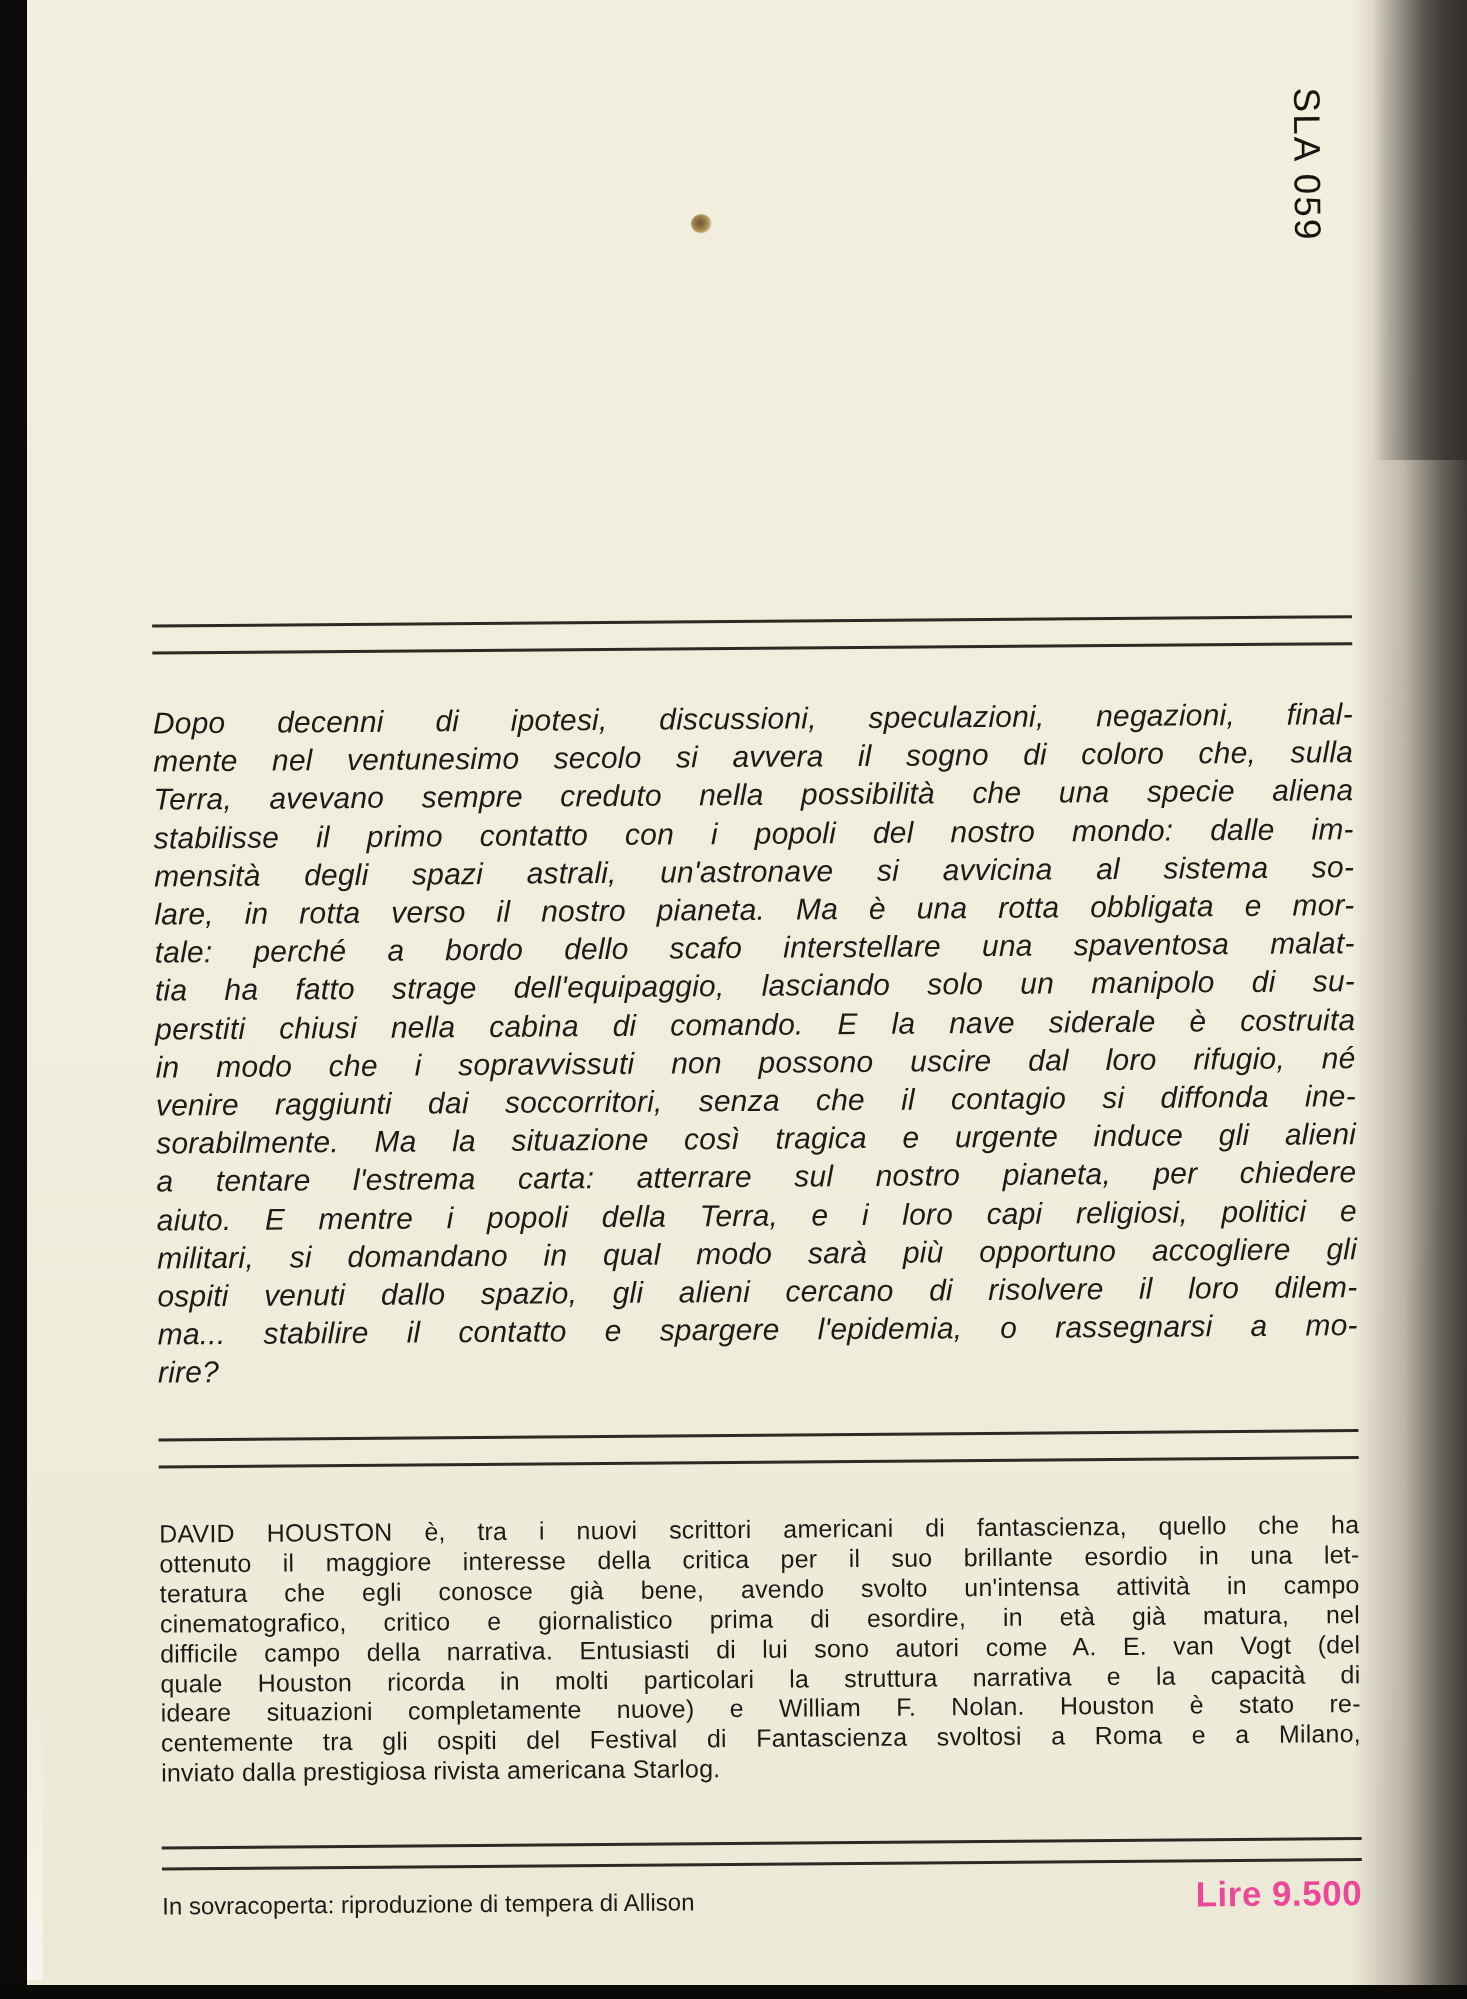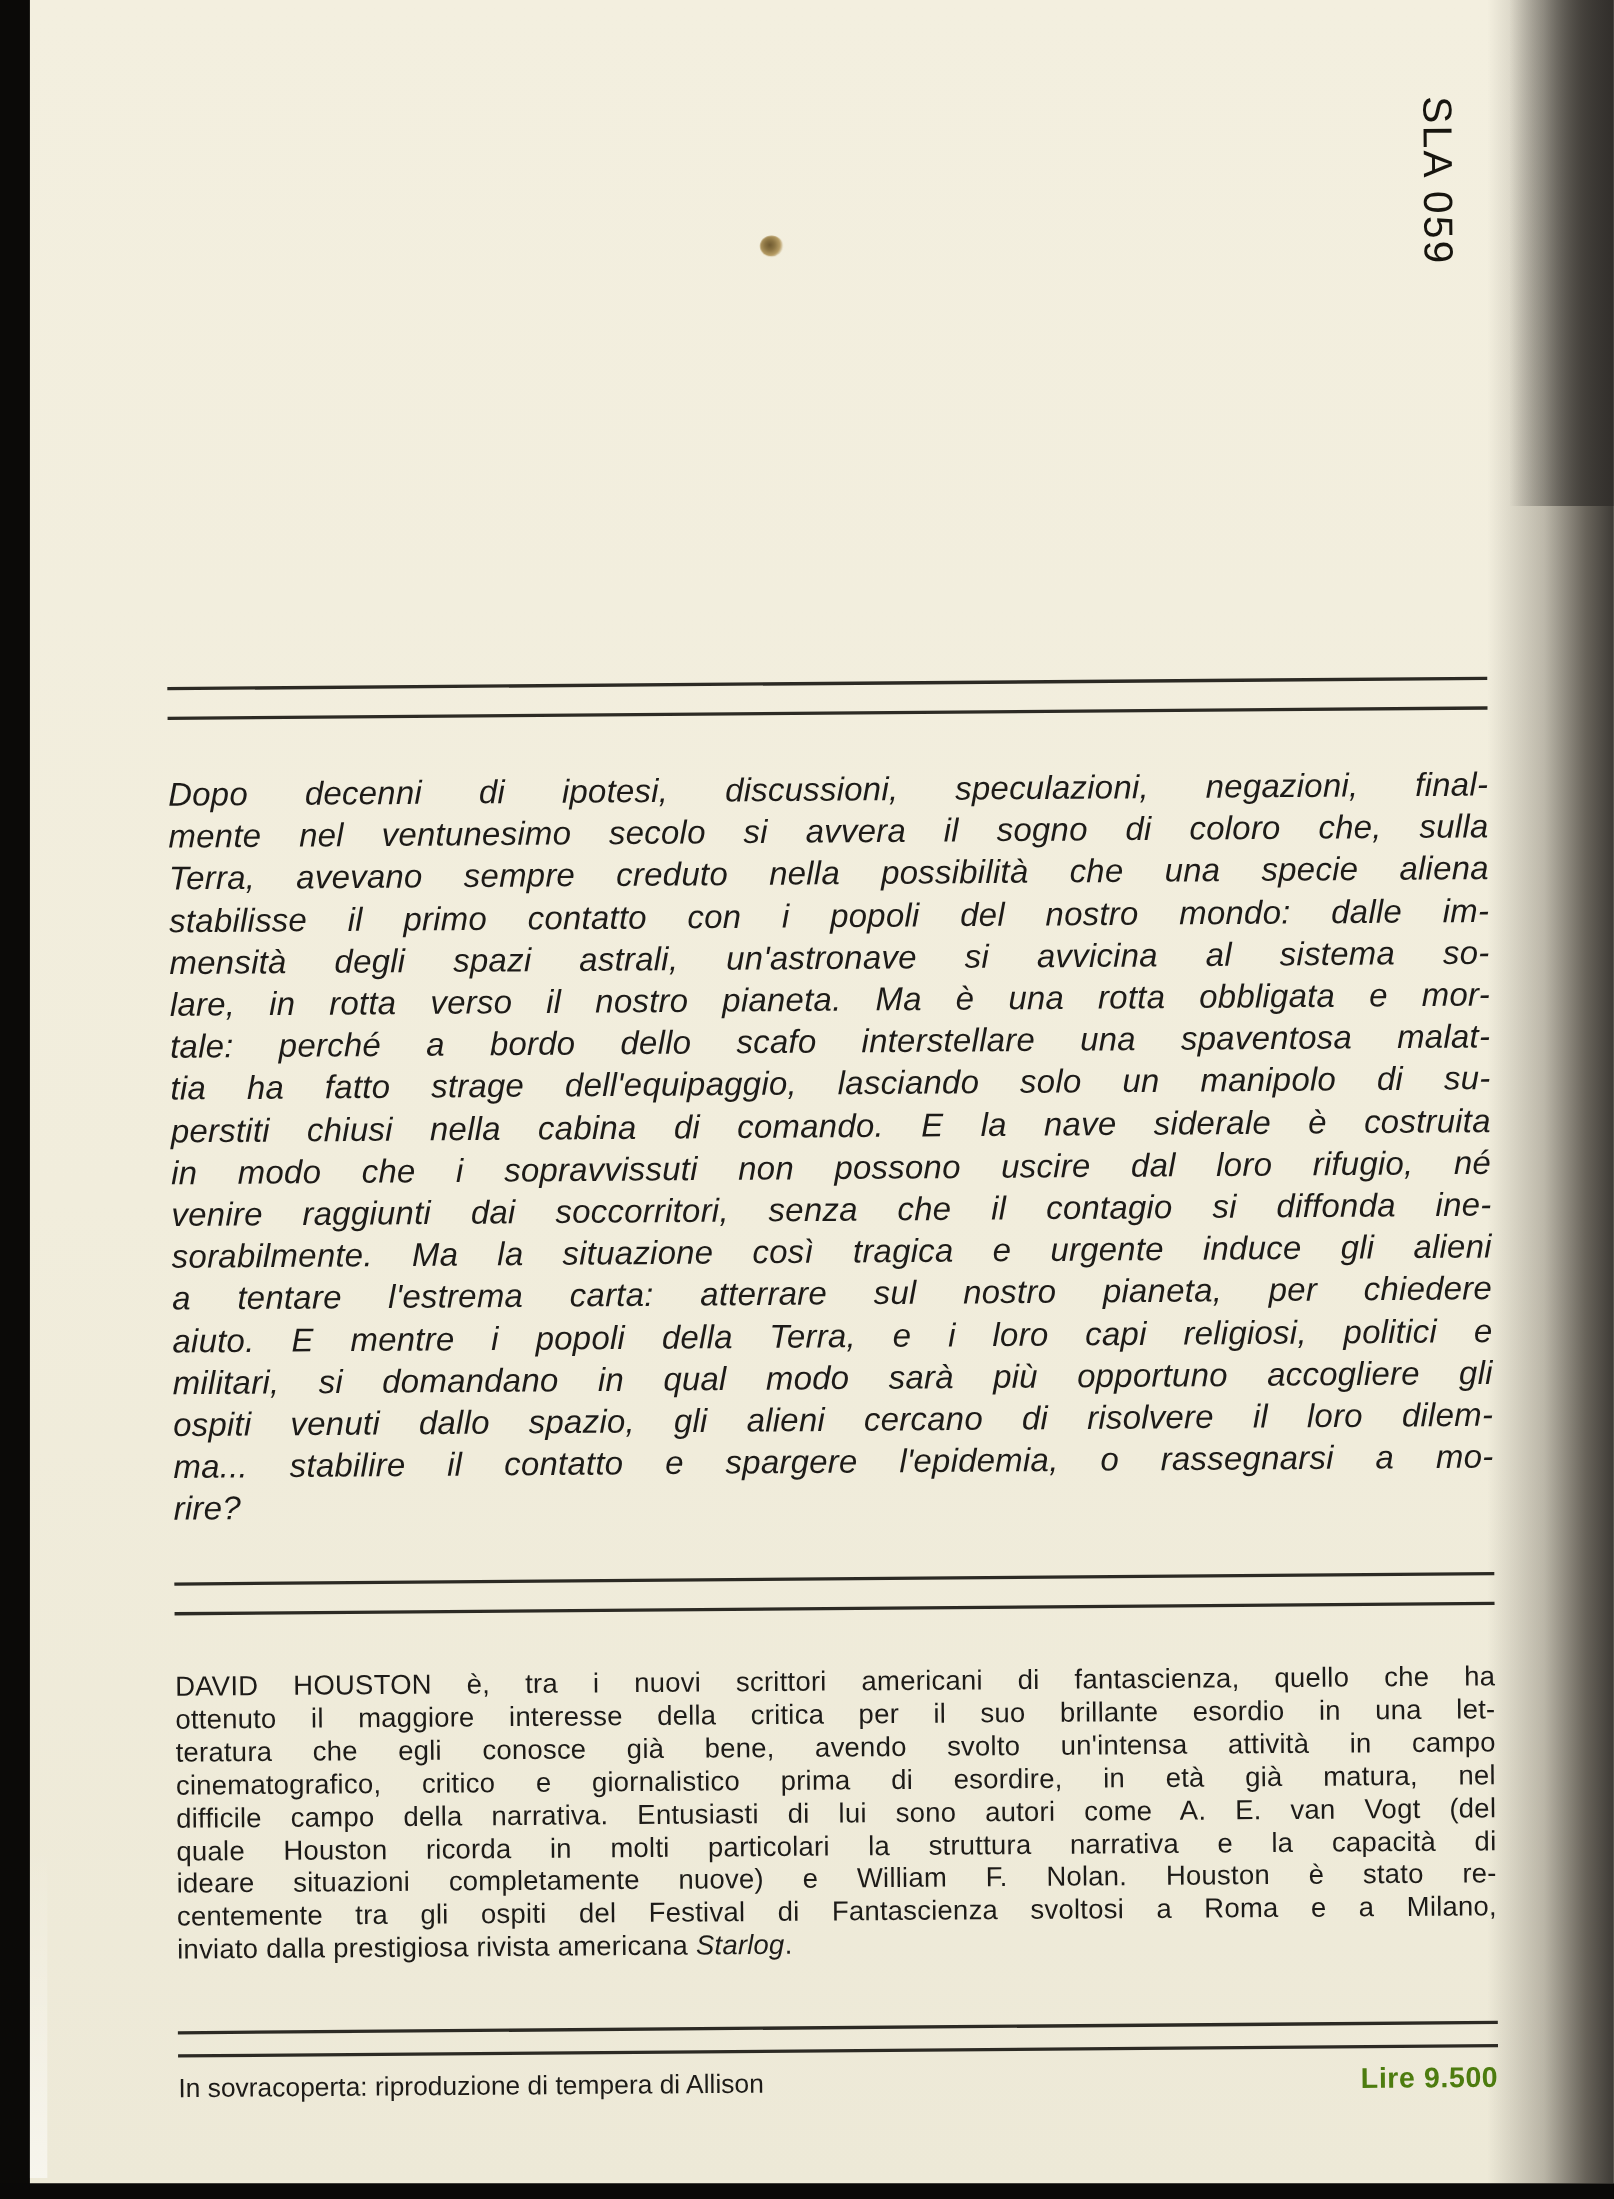--- a/index.html
+++ b/index.html
@@ -58,27 +58,27 @@
     letter-spacing:0.2px;color:#1d1b18;
   }
   .synopsis .jline{text-align:justify;text-align-last:justify;}
   .synopsis .lastline{text-align:left;}
   .bio{
     position:absolute;left:155px;top:1515px;width:1200px;
     font-size:25px;line-height:29.9px;letter-spacing:0.2px;color:#1d1b18;
   }
   .bio .jline{text-align:justify;text-align-last:justify;}
   .bio .lastline{text-align:left;}
-  .bio .italic-word{font-style:italic;}
+  .bio .italic-word{}
   .footer-row{
     position:absolute;left:155px;top:1878px;width:1200px;
     display:flex;justify-content:space-between;align-items:baseline;
     font-size:24px;color:#1d1b18;
   }
-  .footer-row .price{font-weight:bold;font-size:26px;letter-spacing:0.5px;color:#4d7c0f;}
+  .footer-row .price{font-weight:bold;font-size:35px;letter-spacing:0.5px;color:#ec4899;}
 </style>
 </head>
 <body>
 
 <div class="paper"></div>
 <div class="right-shade"></div>
 <div class="top-right-dark"></div>
 <div class="edge-highlight"></div>
 
 <div class="content">

